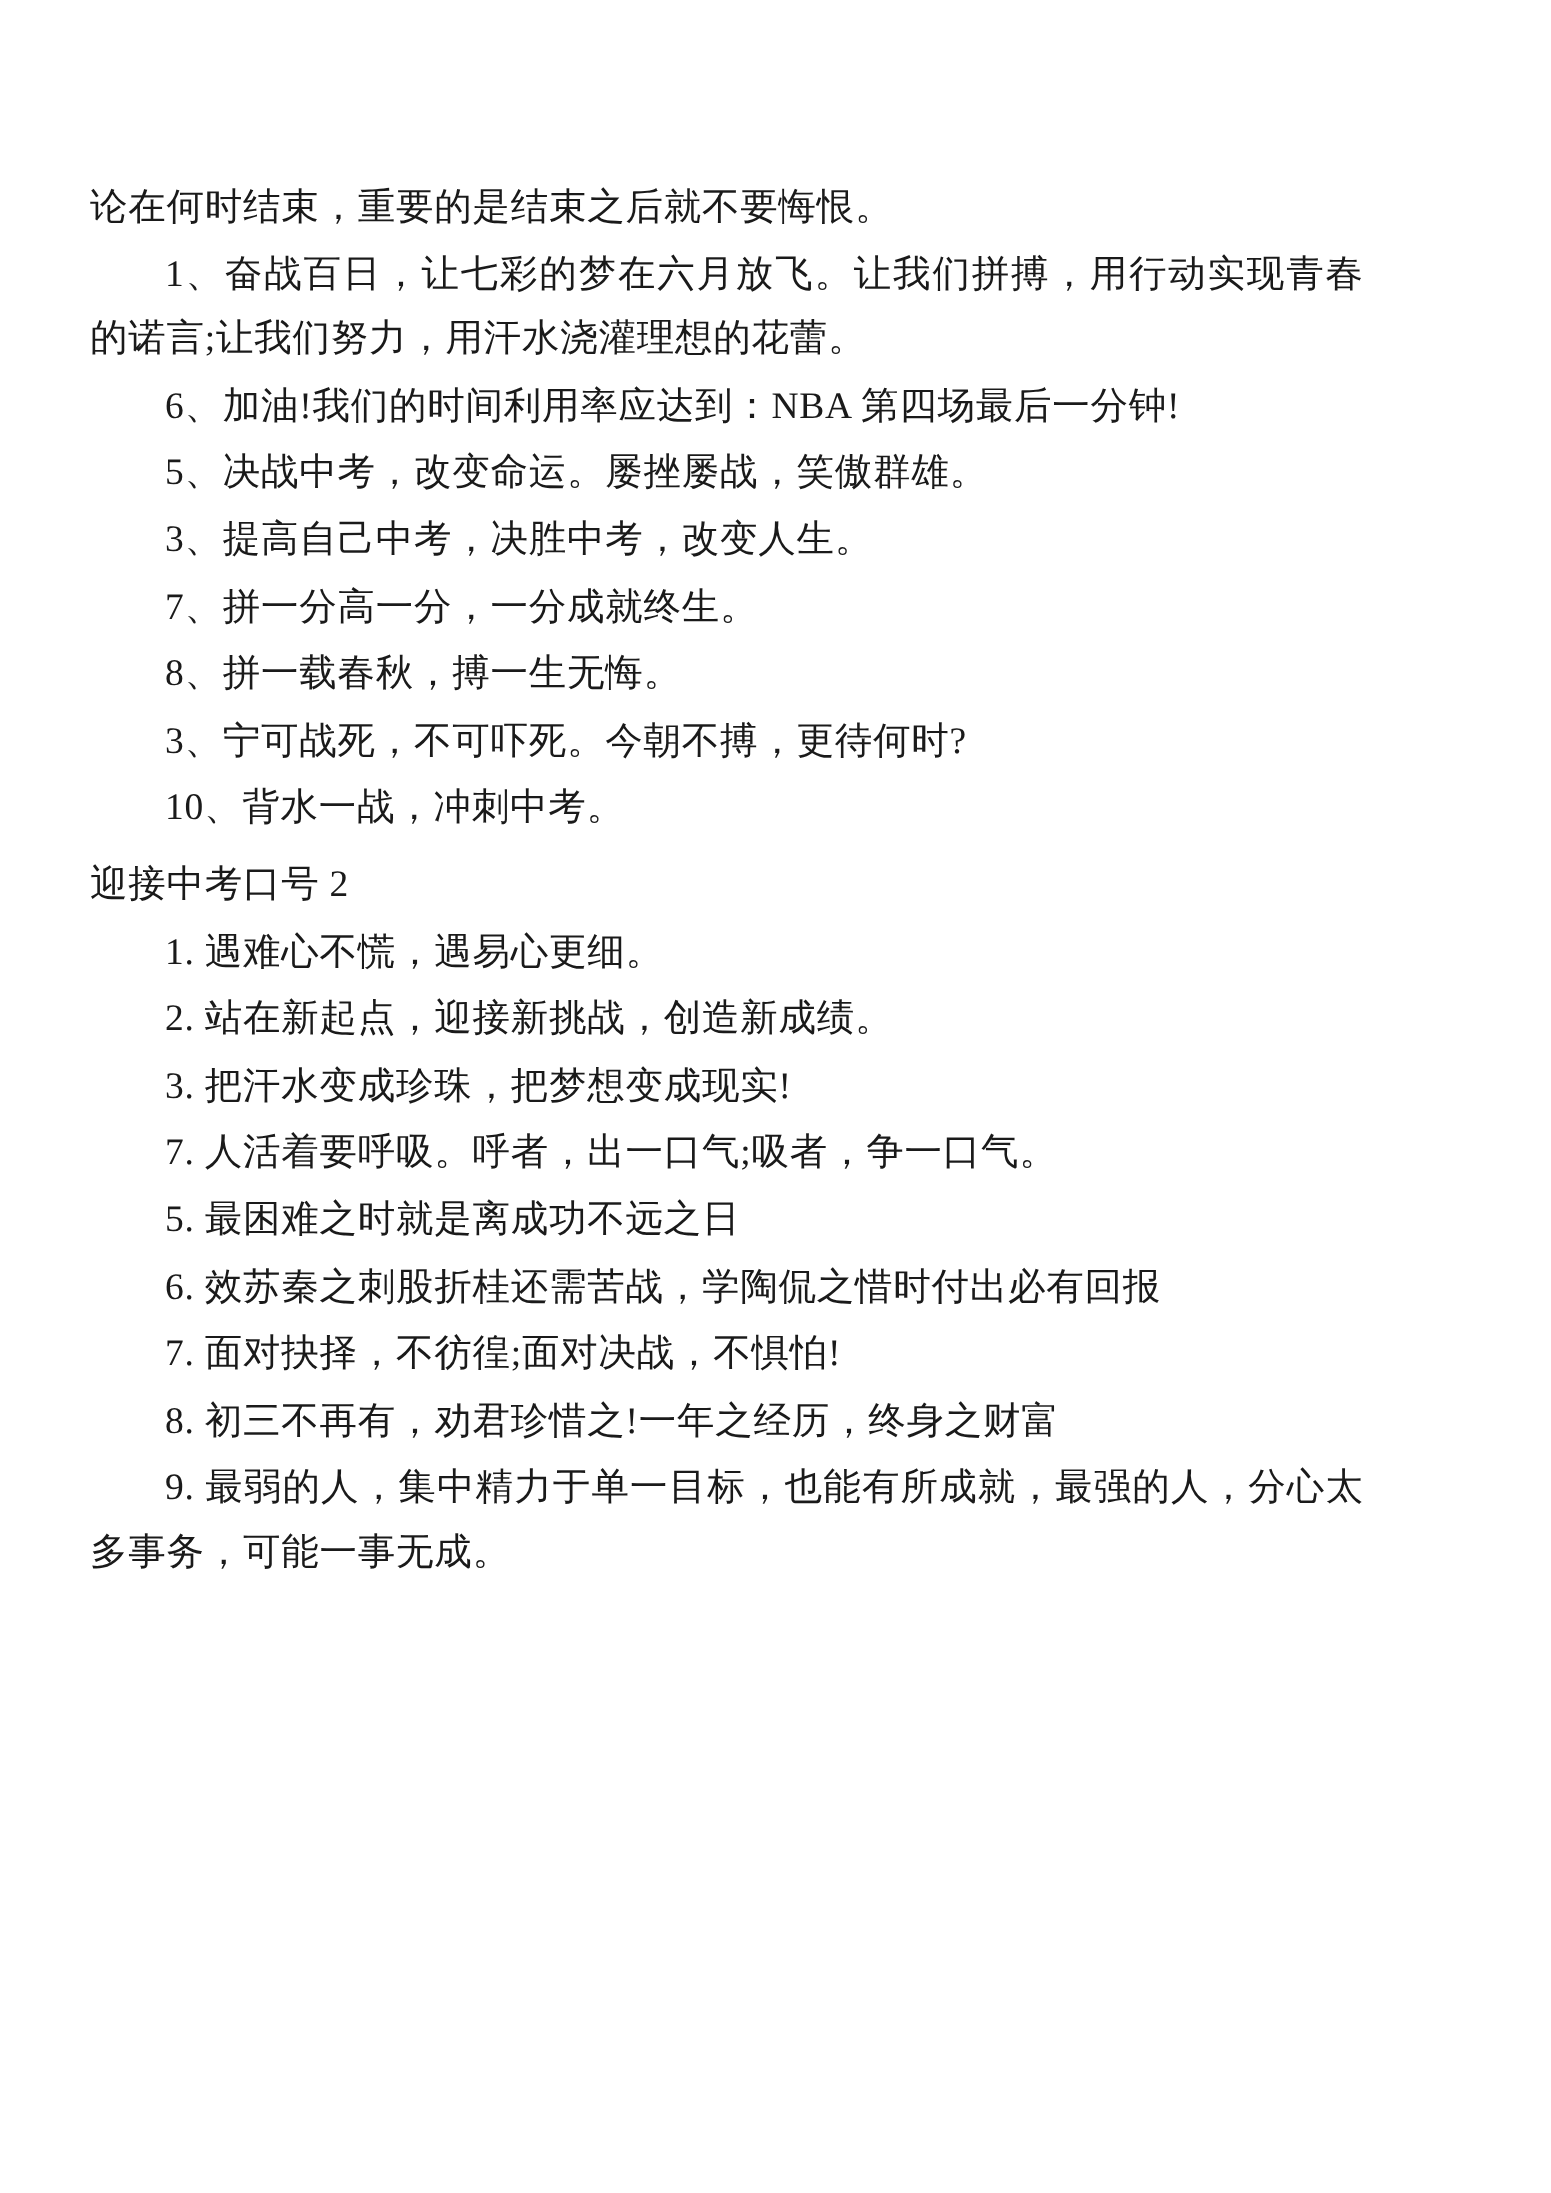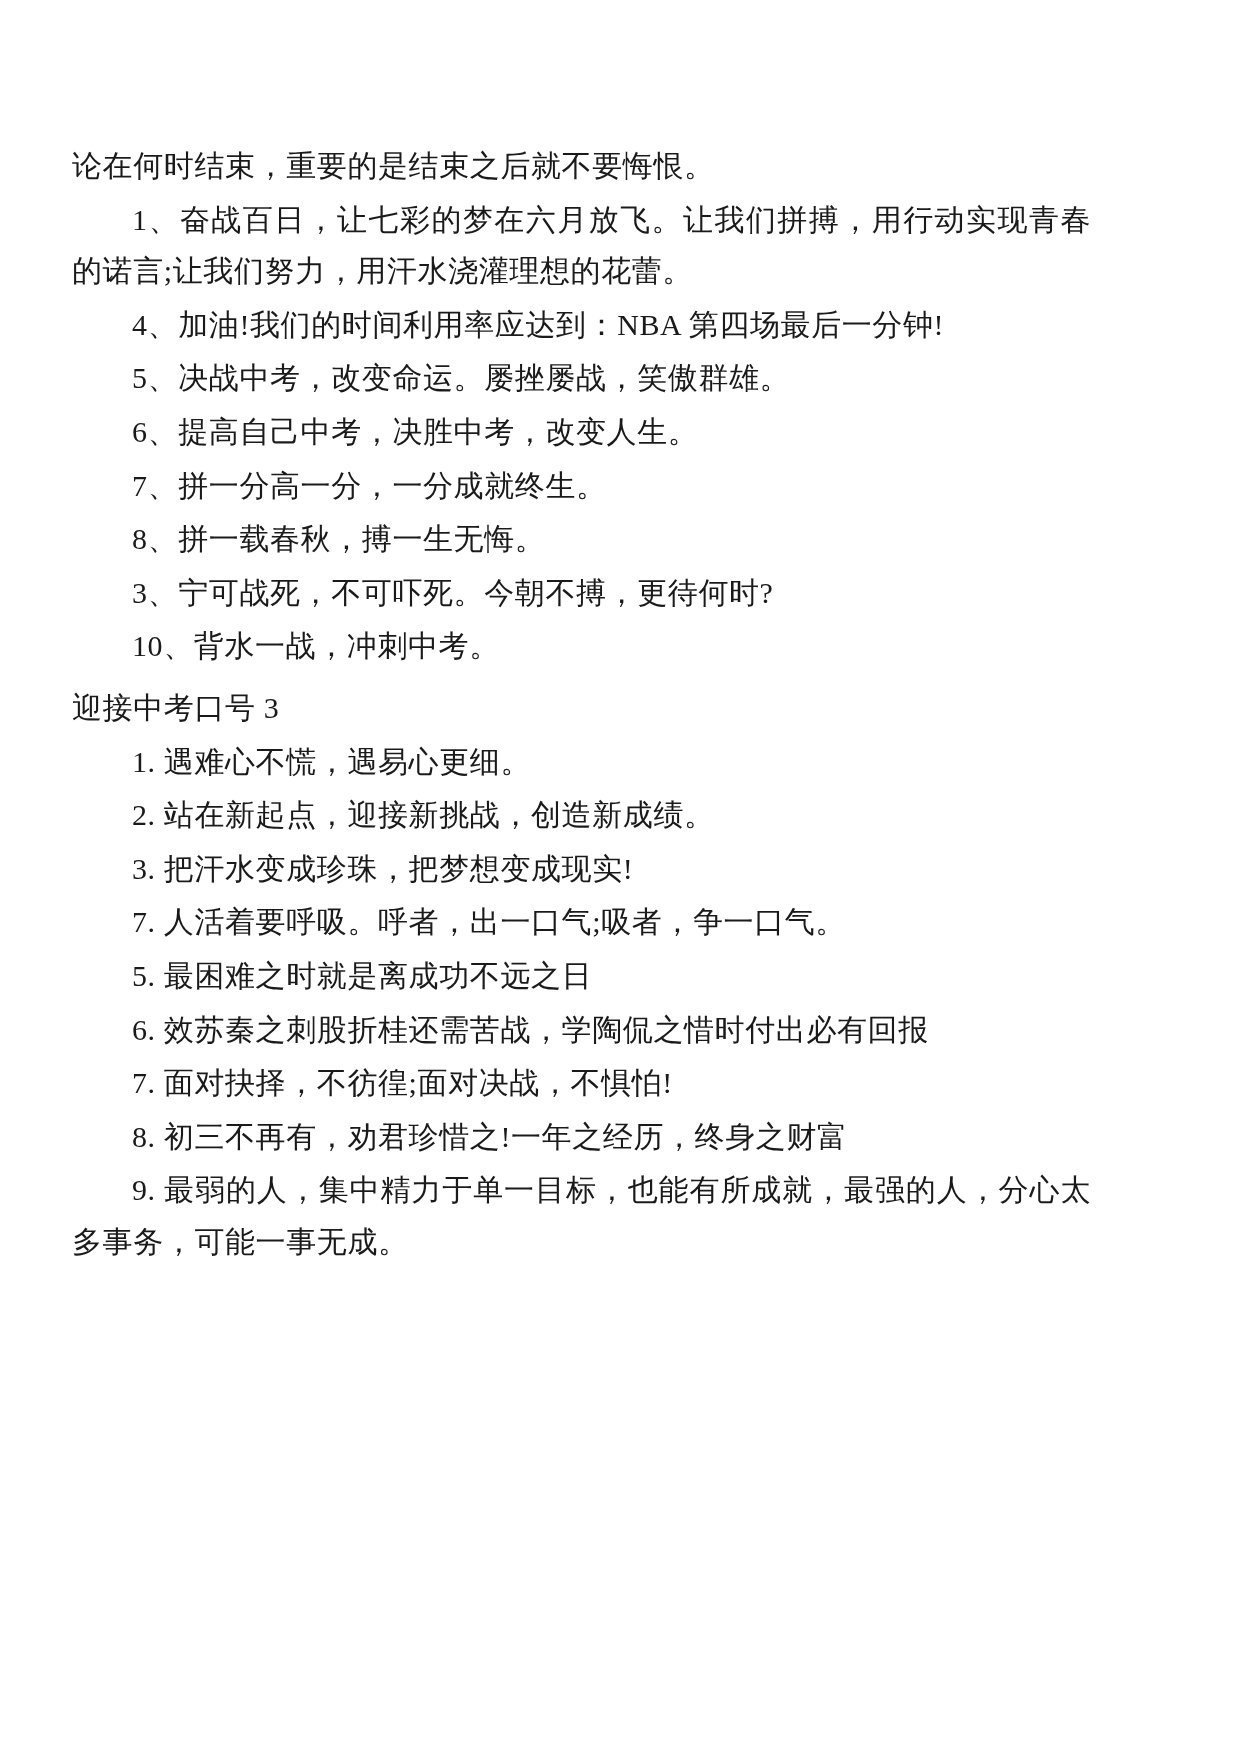--- a/index.html
+++ b/index.html
@@ -41,29 +41,29 @@
   }
 </style>
 </head>
 <body>
 
 <div class="page">
   <div class="doc-body">
 
     <p class="para">论在何时结束，重要的是结束之后就不要悔恨。</p>
     <p class="para indent">1、奋战百日，让七彩的梦在六月放飞。让我们拼搏，用行动实现青春的诺言;让我们努力，用汗水浇灌理想的花蕾。</p>
-    <p class="para indent">4、加油!我们的时间利用率应达到：NBA 第四场最后一分钟!</p>
+    <p class="para indent">6、加油!我们的时间利用率应达到：NBA 第四场最后一分钟!</p>
     <p class="para indent">5、决战中考，改变命运。屡挫屡战，笑傲群雄。</p>
-    <p class="para indent">6、提高自己中考，决胜中考，改变人生。</p>
+    <p class="para indent">3、提高自己中考，决胜中考，改变人生。</p>
     <p class="para indent">7、拼一分高一分，一分成就终生。</p>
     <p class="para indent">8、拼一载春秋，搏一生无悔。</p>
     <p class="para indent">3、宁可战死，不可吓死。今朝不搏，更待何时?</p>
     <p class="para indent">10、背水一战，冲刺中考。</p>
 
-    <p class="para heading">迎接中考口号 3</p>
+    <p class="para heading">迎接中考口号 2</p>
 
     <p class="para indent">1. 遇难心不慌，遇易心更细。</p>
     <p class="para indent">2. 站在新起点，迎接新挑战，创造新成绩。</p>
     <p class="para indent">3. 把汗水变成珍珠，把梦想变成现实!</p>
     <p class="para indent">7. 人活着要呼吸。呼者，出一口气;吸者，争一口气。</p>
     <p class="para indent">5. 最困难之时就是离成功不远之日</p>
     <p class="para indent">6. 效苏秦之刺股折桂还需苦战，学陶侃之惜时付出必有回报</p>
     <p class="para indent">7. 面对抉择，不彷徨;面对决战，不惧怕!</p>
     <p class="para indent">8. 初三不再有，劝君珍惜之!一年之经历，终身之财富</p>
     <p class="para indent">9. 最弱的人，集中精力于单一目标，也能有所成就，最强的人，分心太多事务，可能一事无成。</p>

